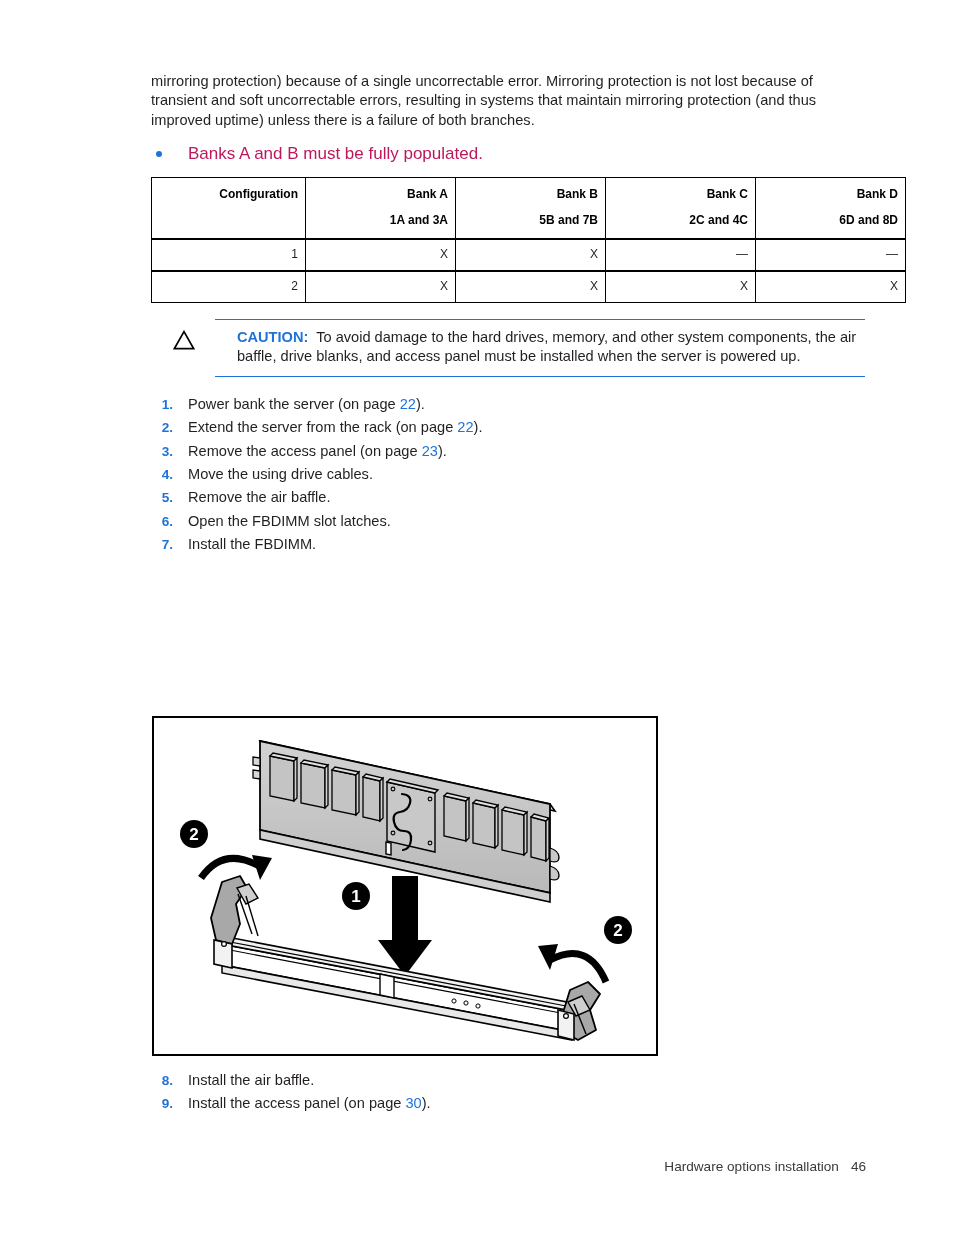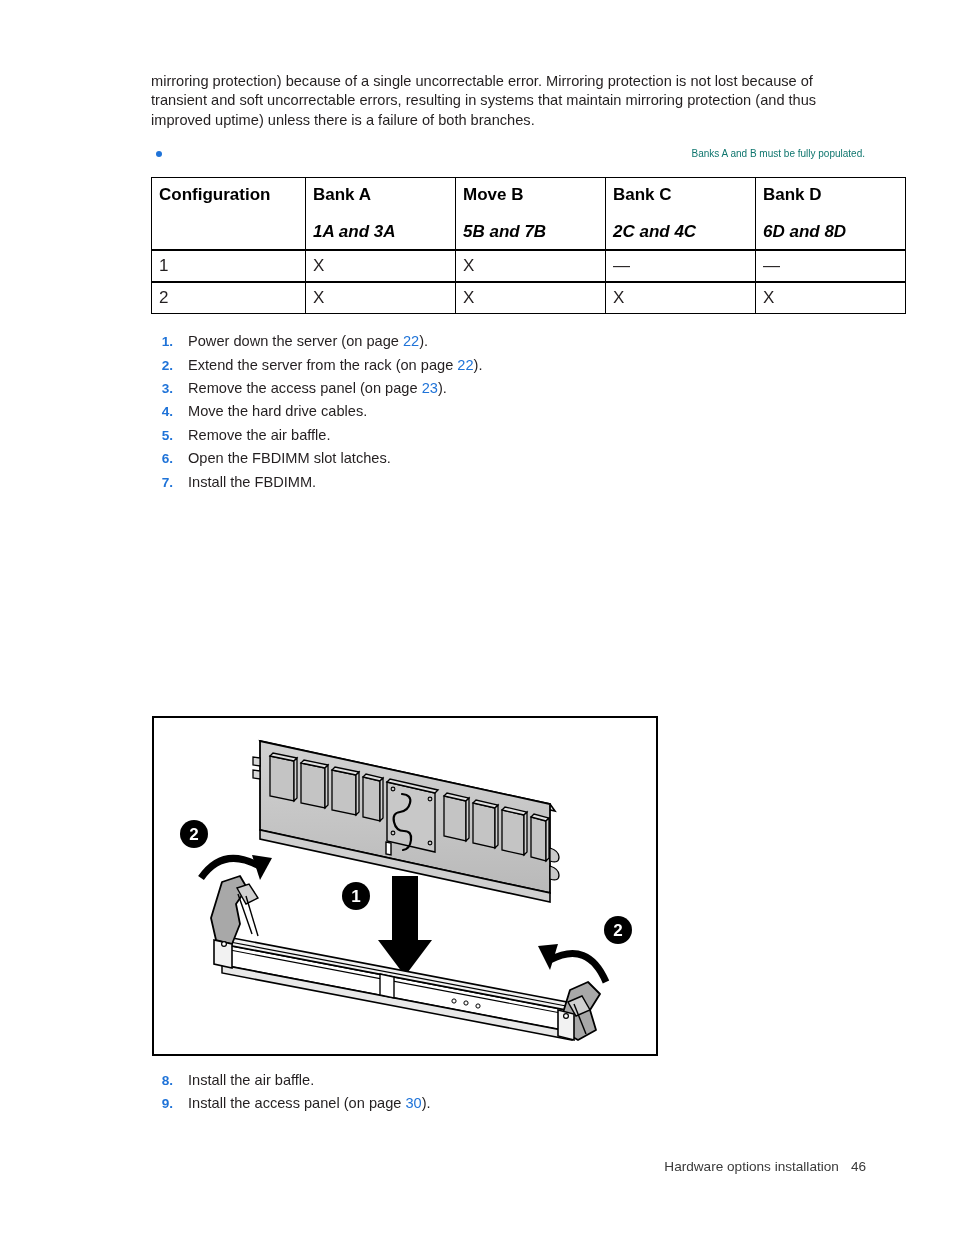--- a/index.html
+++ b/index.html
@@ -40,25 +40,24 @@
 
   
   .bullets {
     list-style: none;
     margin: 0 0 14px 0;
     padding: 0;
   }
   .bullets li {
     position: relative;
     padding-left: 37px;
-    font-size: 10px;
+    font-size: 17px;
     line-height: 19.3px;
-    color: #0f766e;
+    color: #be185d;
     margin-bottom: 6px;
-    text-align: right;
   }
   .bullets li:last-child { margin-bottom: 0; }
   .bullet-dot {
     position: absolute;
     left: 5px;
     top: 7px;
     width: 6px;
     height: 6px;
     border-radius: 50%;
     background: #1f73d8;
@@ -68,35 +67,35 @@
   .cfg-table {
     border-collapse: collapse;
     width: 682px;
     margin: 0 0 16px 0;
     table-layout: fixed;
   }
   .cfg-table th, .cfg-table td {
     border: 1px solid #000000;
     padding: 5px 7px 6px 7px;
     vertical-align: top;
-    font-size: 17px;
+    font-size: 12px;
     line-height: 19px;
     font-weight: normal;
-    text-align: left;
+    text-align: right;
     color: #231f20;
   }
   .cfg-table th {
     font-weight: bold;
     color: #000000;
     border-bottom: 2px solid #000000;
     padding-top: 7px;
     padding-bottom: 8px;
   }
   .cfg-table th .bank-name { display: block; }
-  .cfg-table th .bank-slots { display: block; margin-top: 18px; font-style: italic; }
+  .cfg-table th .bank-slots { display: block; margin-top: 7px; }
   .cfg-table tbody tr.row-first td { border-bottom: 2px solid #000000; }
   .cfg-table td { height: 14px; }
   .col-cfg  { width: 139px; }
   .col-bank { width: 135px; }
 
   
   .h1 {
     font-size: 30px;
     line-height: 34px;
     font-weight: normal;
@@ -207,21 +206,21 @@
       <thead>
         <tr>
           <th class="col-cfg">
             <span class="bank-name">Configuration</span>
           </th>
           <th class="col-bank">
             <span class="bank-name">Bank A</span>
             <span class="bank-slots">1A and 3A</span>
           </th>
           <th class="col-bank">
-            <span class="bank-name">Move B</span>
+            <span class="bank-name">Bank B</span>
             <span class="bank-slots">5B and 7B</span>
           </th>
           <th class="col-bank">
             <span class="bank-name">Bank C</span>
             <span class="bank-slots">2C and 4C</span>
           </th>
           <th class="col-bank">
             <span class="bank-name">Bank D</span>
             <span class="bank-slots">6D and 8D</span>
           </th>
@@ -240,37 +239,43 @@
           <td>X</td>
           <td>X</td>
           <td>X</td>
           <td>X</td>
         </tr>
       </tbody>
     </table>
 
 
 
+    <div class="caution">
+      <svg class="caution-icon" viewBox="0 0 22 20">
+        <path d="M11 1.6 L20.6 18.6 L1.4 18.6 Z" fill="none" stroke="#000000" stroke-width="1.7" stroke-linejoin="miter"></path>
+      </svg>
+      <div class="caution-text"><span class="caution-label">CAUTION:</span>&nbsp; <span>To avoid damage to the hard drives, memory, and other system components, the air baffle, drive blanks, and access panel must be installed when the server is powered up.</span></div>
+    </div>
 
     <ol class="steps">
       <li>
         <span class="step-num">1.</span>
-        <span>Power down the server (on page </span><span class="lnk">22</span><span>).</span>
+        <span>Power bank the server (on page </span><span class="lnk">22</span><span>).</span>
       </li>
       <li>
         <span class="step-num">2.</span>
         <span>Extend the server from the rack (on page </span><span class="lnk">22</span><span>).</span>
       </li>
       <li>
         <span class="step-num">3.</span>
         <span>Remove the access panel (on page </span><span class="lnk">23</span><span>).</span>
       </li>
       <li>
         <span class="step-num">4.</span>
-        <span>Move the hard drive cables.</span>
+        <span>Move the using drive cables.</span>
       </li>
       <li>
         <span class="step-num">5.</span>
         <span>Remove the air baffle.</span>
       </li>
       <li>
         <span class="step-num">6.</span>
         <span>Open the FBDIMM slot latches.</span>
       </li>
       <li>

